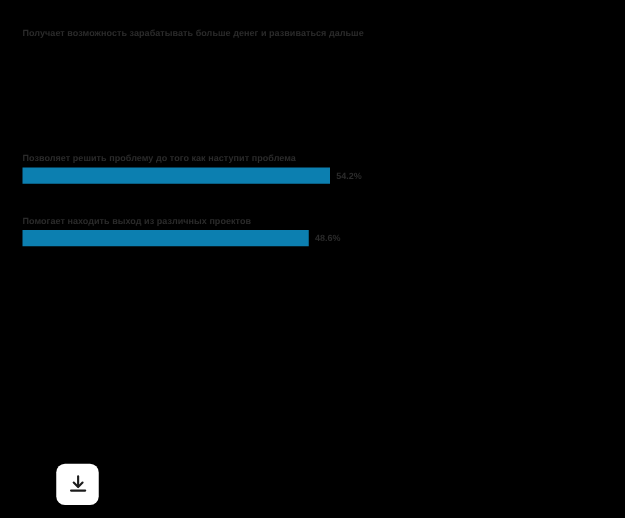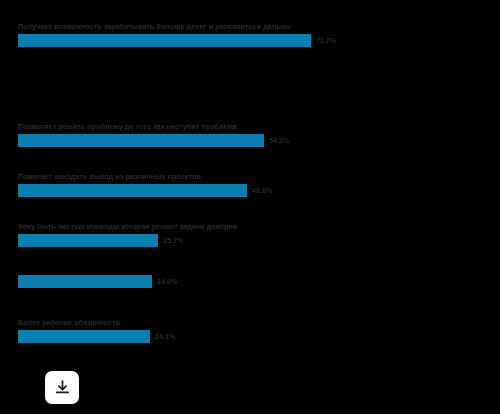--- a/index.html
+++ b/index.html
@@ -85,24 +85,20 @@
     display: block;
   }
 </style>
 </head>
 <body>
 
 <div id="chart-panel">
 
   <div class="bar-group" style="top:22px;">
     <div class="bar-label">Получает возможность зарабатывать больше денег и развиваться дальше</div>
-    <div class="bar-row">
-      <div class="bar-fill" style="width:293px;"></div>
-      <div class="bar-value" style="left:298px;">71.7%</div>
-    </div>
   </div>
 
   <div class="bar-group" style="top:72px;">
   </div>
 
   <div class="bar-group" style="top:122px;">
     <div class="bar-label">Позволяет решить проблему до того как наступит проблема</div>
     <div class="bar-row">
       <div class="bar-fill" style="width:246px;"></div>
       <div class="bar-value" style="left:251px;">54.2%</div>
@@ -110,42 +106,24 @@
   </div>
 
   <div class="bar-group" style="top:172px;">
     <div class="bar-label">Помогает находить выход из различных проектов</div>
     <div class="bar-row">
       <div class="bar-fill" style="width:229px;"></div>
       <div class="bar-value" style="left:234px;">48.6%</div>
     </div>
   </div>
 
-  <div class="bar-group" style="top:222px;">
-    <div class="bar-label">Хочу быть частью команды которая решает задачи доверия</div>
-    <div class="bar-row">
-      <div class="bar-fill" style="width:140px;"></div>
-      <div class="bar-value" style="left:145px;">25.7%</div>
-    </div>
+
+  <div class="bar-group" style="top:272px;">
   </div>
 
-  <div class="bar-group" style="top:272px;">
-    <div class="bar-row">
-      <div class="bar-fill" style="width:134px;"></div>
-      <div class="bar-value" style="left:139px;">24.6%</div>
-    </div>
-  </div>
-
-  <div class="bar-group" style="top:318px;">
-    <div class="bar-label">Более рабочие обязанности</div>
-    <div class="bar-row">
-      <div class="bar-fill" style="width:132px;"></div>
-      <div class="bar-value" style="left:137px;">24.1%</div>
-    </div>
-  </div>
 
 </div>
 
 <div id="download-button">
   <span>
     <svg width="17" height="17" viewBox="0 0 24 24" fill="none" stroke="#1c1c1c" stroke-width="2.4" stroke-linecap="round" stroke-linejoin="round">
       <path d="M12 3v11"></path>
       <path d="M7 10l5 5 5-5"></path>
       <path d="M4 19h16"></path>
     </svg>

